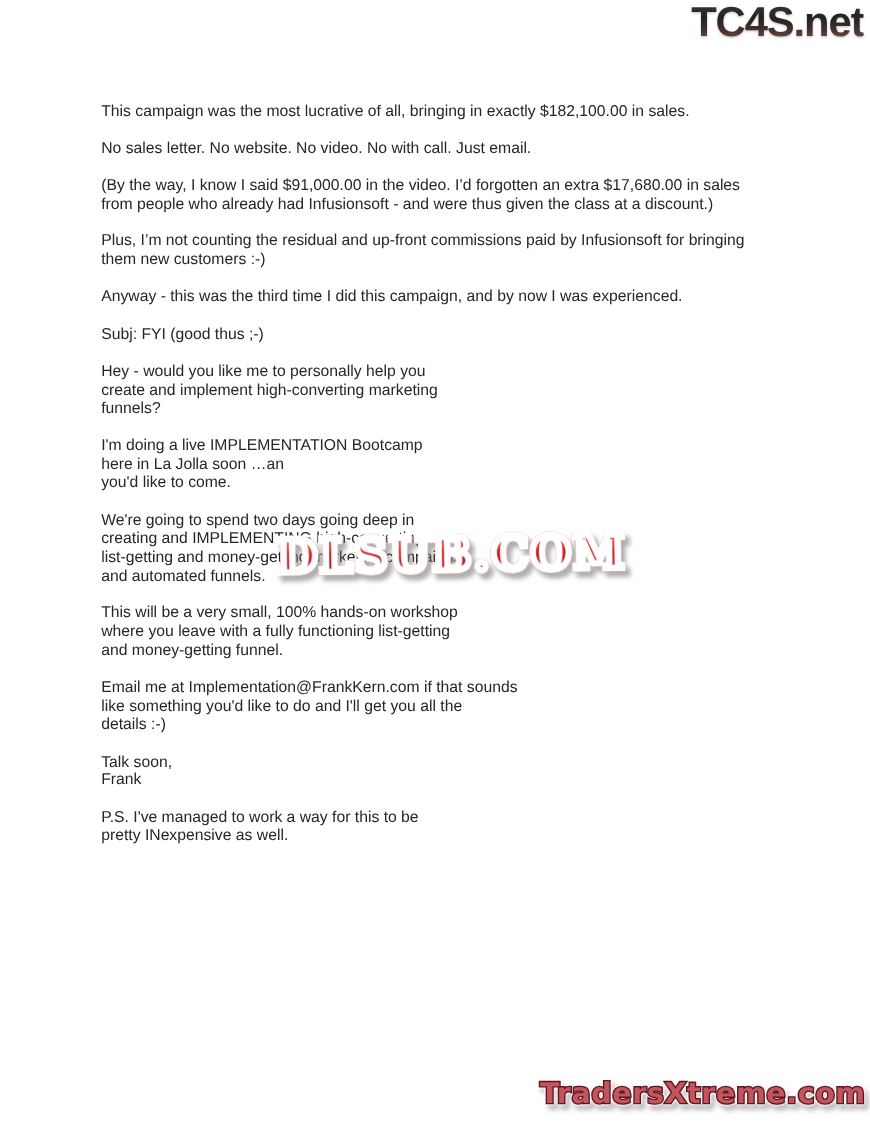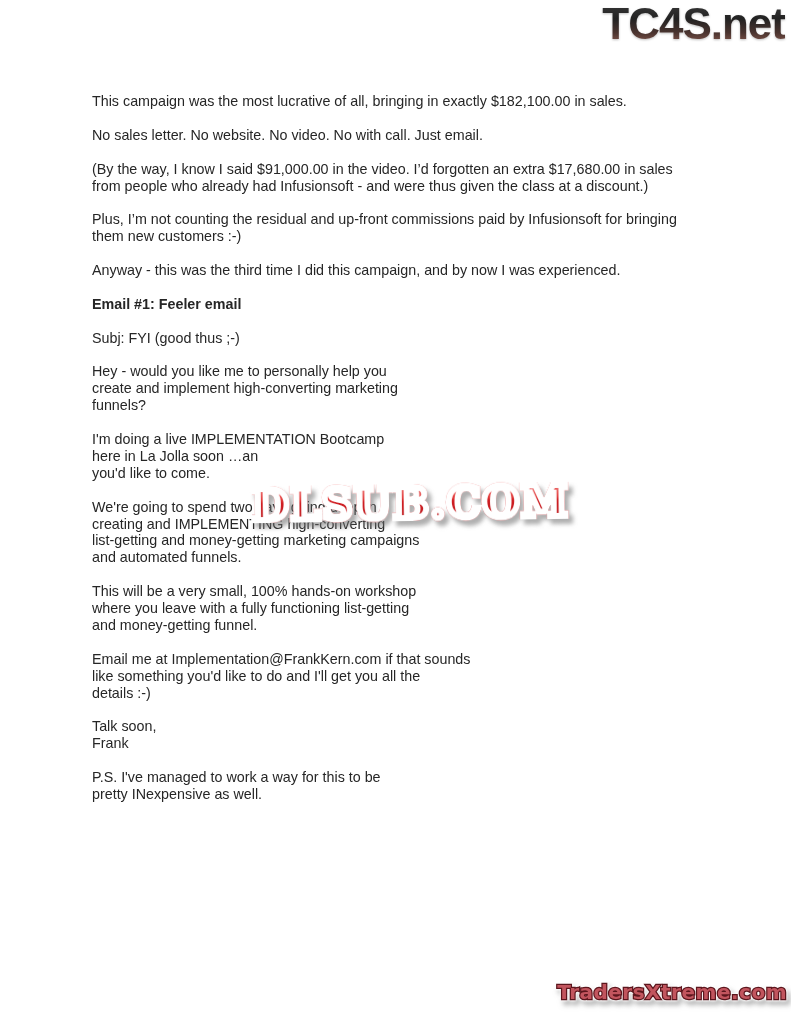--- a/index.html
+++ b/index.html
@@ -7,21 +7,21 @@
     width:791px;height:1024px;position:relative;overflow:hidden;
     background:#ffffff;
     font-family:"Liberation Sans", sans-serif;
     color:#262626;
   }
 
   
   .tc4s{
     position:absolute;top:2px;right:6px;
     font-family:"Liberation Sans", sans-serif;
-    font-weight:700;font-size:44px;letter-spacing:-1px;line-height:1;
+    font-weight:700;font-size:38px;letter-spacing:-1px;line-height:1;
     background:linear-gradient(180deg,#3a3a3a 0%,#222222 38%,#4a342f 70%,#8f5c51 100%);
     -webkit-background-clip:text;background-clip:text;
     color:transparent;-webkit-text-fill-color:transparent;
     filter:drop-shadow(0 1px 1px rgba(0,0,0,0.25));
   }
 
   
   .doc{
     position:absolute;left:92px;top:93px;width:660px;
     font-size:14.3px;line-height:16.9px;
@@ -47,42 +47,41 @@
     background:linear-gradient(180deg,#ef7d7d 0%,#e23a3a 36%,#d01d22 44%,#b31418 100%);
     -webkit-background-clip:text;background-clip:text;
     color:#d01d22;-webkit-text-fill-color:transparent;
     filter:drop-shadow(4px 5px 2px rgba(110,110,110,0.55));
   }
 
   
   .traders{
     position:absolute;right:4px;top:982px;
     font-family:"DejaVu Sans", sans-serif;
-    font-weight:700;font-size:20px;line-height:1;letter-spacing:0.5px;
+    font-weight:700;font-size:26px;line-height:1;letter-spacing:0.5px;
     color:#c2555e;
     -webkit-text-stroke:2.5px #5c161d;
     paint-order:stroke fill;
     filter:drop-shadow(0 0 1.5px #ffffff) drop-shadow(0 0 1px #ffffff) drop-shadow(3px 4px 2px rgba(120,120,120,0.5));
   }
 </style>
 </head>
 <body>
 
 <div class="tc4s">TC4S.net</div>
 
 <div class="doc">
 
   <p>This campaign was the most lucrative of all, bringing in exactly $182,100.00 in sales.</p>
   <p>No sales letter. No website. No video. No with call. Just email.</p>
   <p>(By the way, I know I said $91,000.00 in the video. I’d forgotten an extra $17,680.00 in sales
 from people who already had Infusionsoft - and were thus given the class at a discount.)</p>
   <p>Plus, I’m not counting the residual and up-front commissions paid by Infusionsoft for bringing
 them new customers :-)</p>
   <p>Anyway - this was the third time I did this campaign, and by now I was experienced.</p>
-  <p class="bold">Email #1: Feeler email</p>
   <p>Subj: FYI (good thus ;-)</p>
   <p>Hey - would you like me to personally help you
 create and implement high-converting marketing
 funnels?</p>
   <p>I'm doing a live IMPLEMENTATION Bootcamp
 here in La Jolla soon …an
 you'd like to come.</p>
   <p>We're going to spend two days going deep in
 creating and IMPLEMENTING high-converting
 list-getting and money-getting marketing campaigns

